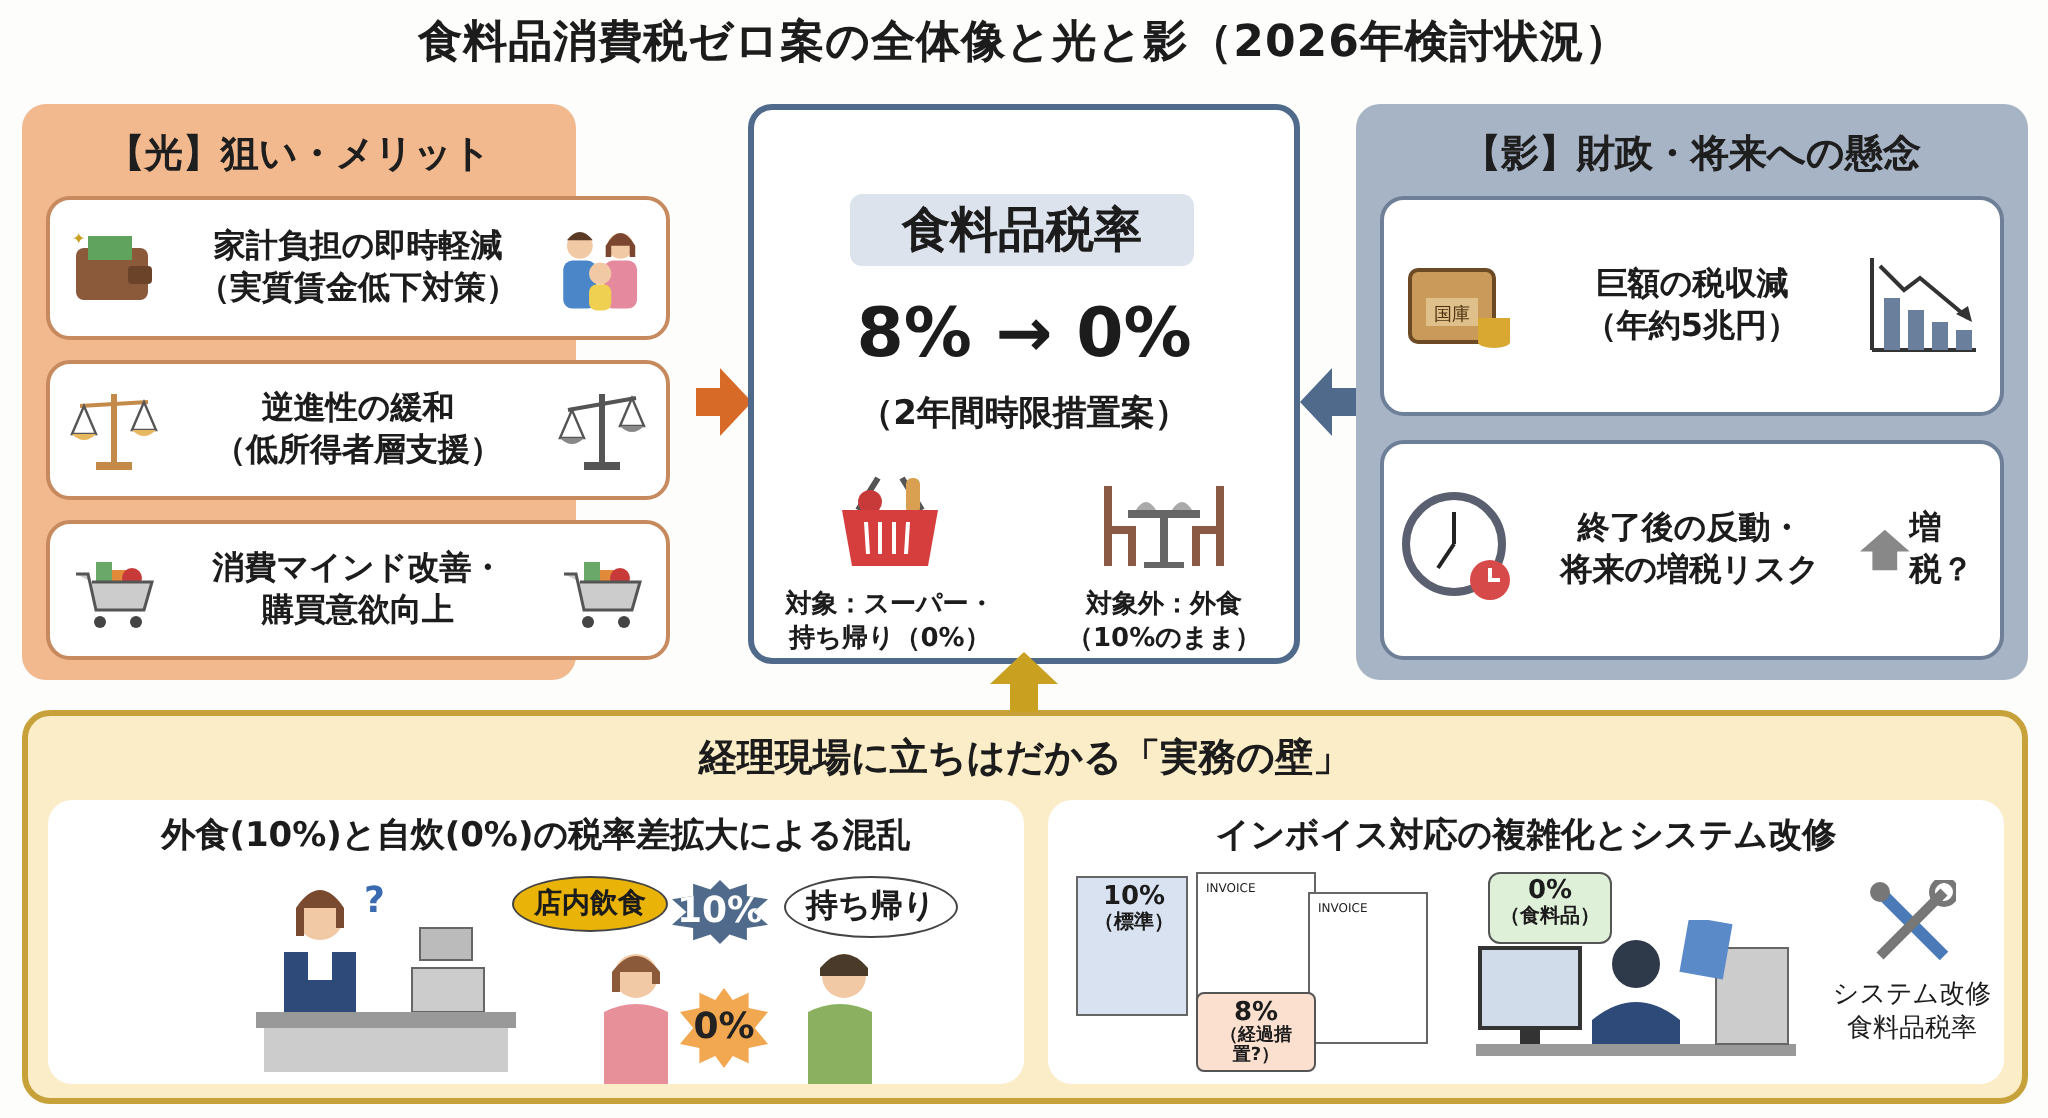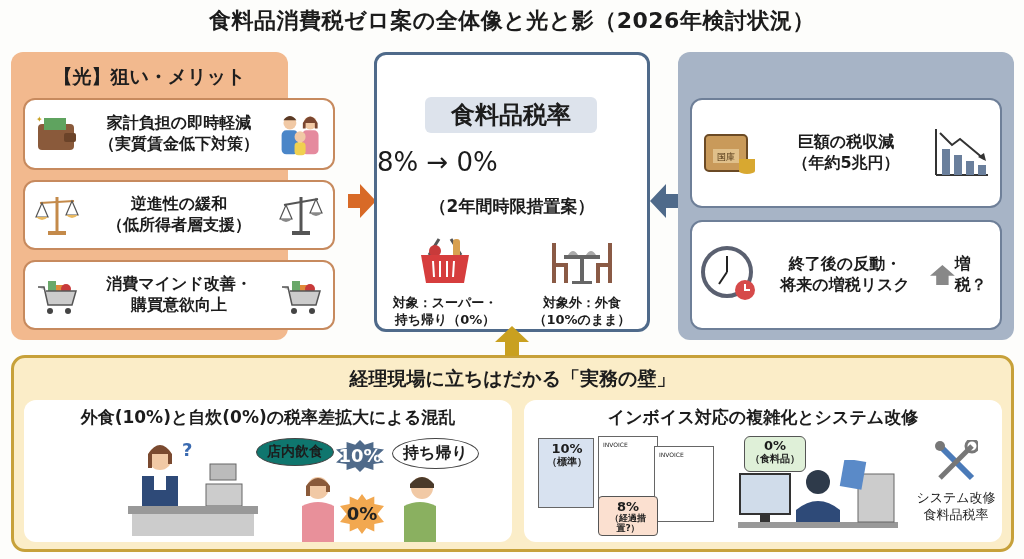--- a/index.html
+++ b/index.html
@@ -7,21 +7,21 @@
 .title{position:absolute;top:6px;left:0;width:1024px;text-align:center;font-size:22px;font-weight:bold;letter-spacing:0.5px}
 .panel-left{position:absolute;left:11px;top:52px;width:277px;height:288px;background:#f2b98e;border-radius:12px}
 .panel-right{position:absolute;left:678px;top:52px;width:336px;height:288px;background:#a7b4c6;border-radius:12px}
 .panel-title{text-align:center;font-size:19px;font-weight:bold;margin-top:12px;color:#1e1e1e}
 .card{position:absolute;left:12px;width:312px;background:#fff;border:2px solid #c78a5e;border-radius:12px;display:flex;align-items:center;justify-content:space-between;padding:0 8px}
 .panel-right .card{border-color:#6e7f98}
 .card-text{flex:1;text-align:center;font-size:16px;font-weight:bold;line-height:1.3}
 .ico{width:48px;height:48px;display:flex;align-items:center;justify-content:center;flex-shrink:0}
 .center{position:absolute;left:374px;top:52px;width:276px;height:280px;background:#fff;border:3px solid #4f6a8a;border-radius:12px}
 .rate-label{position:absolute;left:48px;top:42px;width:172px;height:36px;background:#dde3ec;border-radius:6px;text-align:center;font-size:24px;font-weight:bold;line-height:36px}
-.rate{position:absolute;top:92px;width:100%;font-size:26px;font-weight:normal}
+.rate{position:absolute;top:92px;width:100%;text-align:center;font-size:34px;font-weight:bold}
 .rate-sub{position:absolute;top:140px;width:100%;text-align:center;font-size:17px;font-weight:bold}
 .sub-col{position:absolute;top:180px;width:120px;text-align:center}
 .sub-txt{font-size:13px;font-weight:bold;line-height:1.3;margin-top:4px}
 .bottom{position:absolute;left:11px;top:355px;width:1003px;height:197px;background:#fbedc8;border:3px solid #c7a13a;border-radius:14px}
 .bottom-title{text-align:center;font-size:19px;font-weight:bold;margin-top:8px}
 .bcard{position:absolute;top:42px;height:142px;background:#fff;border-radius:12px}
 .bcard-title{text-align:center;font-size:17px;font-weight:bold;margin-top:6px}
 .arrow{position:absolute}
 </style>
 </head>
@@ -173,20 +173,21 @@
         </svg>
     </div>
     <div class="sub-txt">
       <div>対象外：外食</div>
       <div>（10%のまま）</div>
     </div>
   </div>
 </div>
 
 <div class="panel-right">
+  <div class="panel-title">【影】財政・将来への懸念</div>
 
   <div class="card" style="top:46px;height:110px">
     <div class="ico" style="width:60px;height:60px">
       <svg width="58" height="56" viewBox="0 0 58 56">
           <rect x="4" y="10" width="42" height="36" rx="4" fill="#c99a5a" stroke="#6b4a25" stroke-width="2"></rect>
           <rect x="12" y="24" width="26" height="14" fill="#e0c08a"></rect>
           <text x="25" y="35" font-size="9" text-anchor="middle" fill="#4a3010">国庫</text>
           <ellipse cx="46" cy="46" rx="8" ry="3" fill="#d8a830"></ellipse>
           <rect x="38" y="34" width="16" height="12" fill="#d8a830"></rect>
         </svg>
@@ -243,21 +244,21 @@
           <path d="M28 18 q12-18 24 0 v10 h-4 v-10 h-16 v14 h-4z" fill="#7a4a30"></path>
           <path d="M22 40 h36 v40 h-36z" fill="#2e4a78"></path>
           <rect x="34" y="40" width="12" height="14" fill="#fff"></rect>
           <text x="62" y="20" font-size="18" fill="#3a6ab0" font-weight="bold">?</text>
           <rect x="90" y="28" width="26" height="16" fill="#bbb" stroke="#666"></rect>
           <rect x="86" y="48" width="36" height="22" fill="#ccc" stroke="#666"></rect>
           <rect x="8" y="70" width="130" height="8" fill="#999"></rect>
           <rect x="12" y="78" width="122" height="22" fill="#ccc"></rect>
         </svg>
     </div>
-    <div style="position:absolute;left:232px;top:38px;padding:4px 10px;background:#0f766e;border:1.5px solid #444;border-radius:50%;font-size:14px;font-weight:bold">店内飲食</div>
+    <div style="position:absolute;left:232px;top:38px;padding:4px 10px;background:#eab308;border:1.5px solid #444;border-radius:50%;font-size:14px;font-weight:bold">店内飲食</div>
     <div style="position:absolute;left:312px;top:40px;width:48px;height:32px;background:#4f6a8a;color:#fff;font-size:18px;font-weight:bold;text-align:center;line-height:32px;clip-path:polygon(50% 0,60% 15%,78% 6%,78% 25%,100% 30%,85% 50%,100% 70%,78% 75%,78% 94%,60% 85%,50% 100%,40% 85%,22% 94%,22% 75%,0 70%,15% 50%,0 30%,22% 25%,22% 6%,40% 15%)">10%</div>
     <div style="position:absolute;left:368px;top:38px;padding:4px 10px;background:#fff;border:1.5px solid #444;border-radius:50%;font-size:16px;font-weight:bold">持ち帰り</div>
     <div style="position:absolute;left:316px;top:94px;width:44px;height:40px;background:#f2a850;color:#222;font-size:18px;font-weight:bold;text-align:center;line-height:40px;clip-path:polygon(50% 0,60% 15%,78% 6%,78% 25%,100% 30%,85% 50%,100% 70%,78% 75%,78% 94%,60% 85%,50% 100%,40% 85%,22% 94%,22% 75%,0 70%,15% 50%,0 30%,22% 25%,22% 6%,40% 15%)">0%</div>
     <div style="position:absolute;left:270px;top:72px">
       <svg width="50" height="70" viewBox="0 0 50 70">
           <circle cx="24" cy="16" r="11" fill="#f1c9a5"></circle>
           <path d="M12 14 q12-16 24 0 l0 6 h-4 v-6 h-16 v10 h-4z" fill="#8a5a3a"></path>
           <path d="M8 34 q16-8 32 0 v36 h-32z" fill="#e8909a"></path>
         </svg>
     </div>

